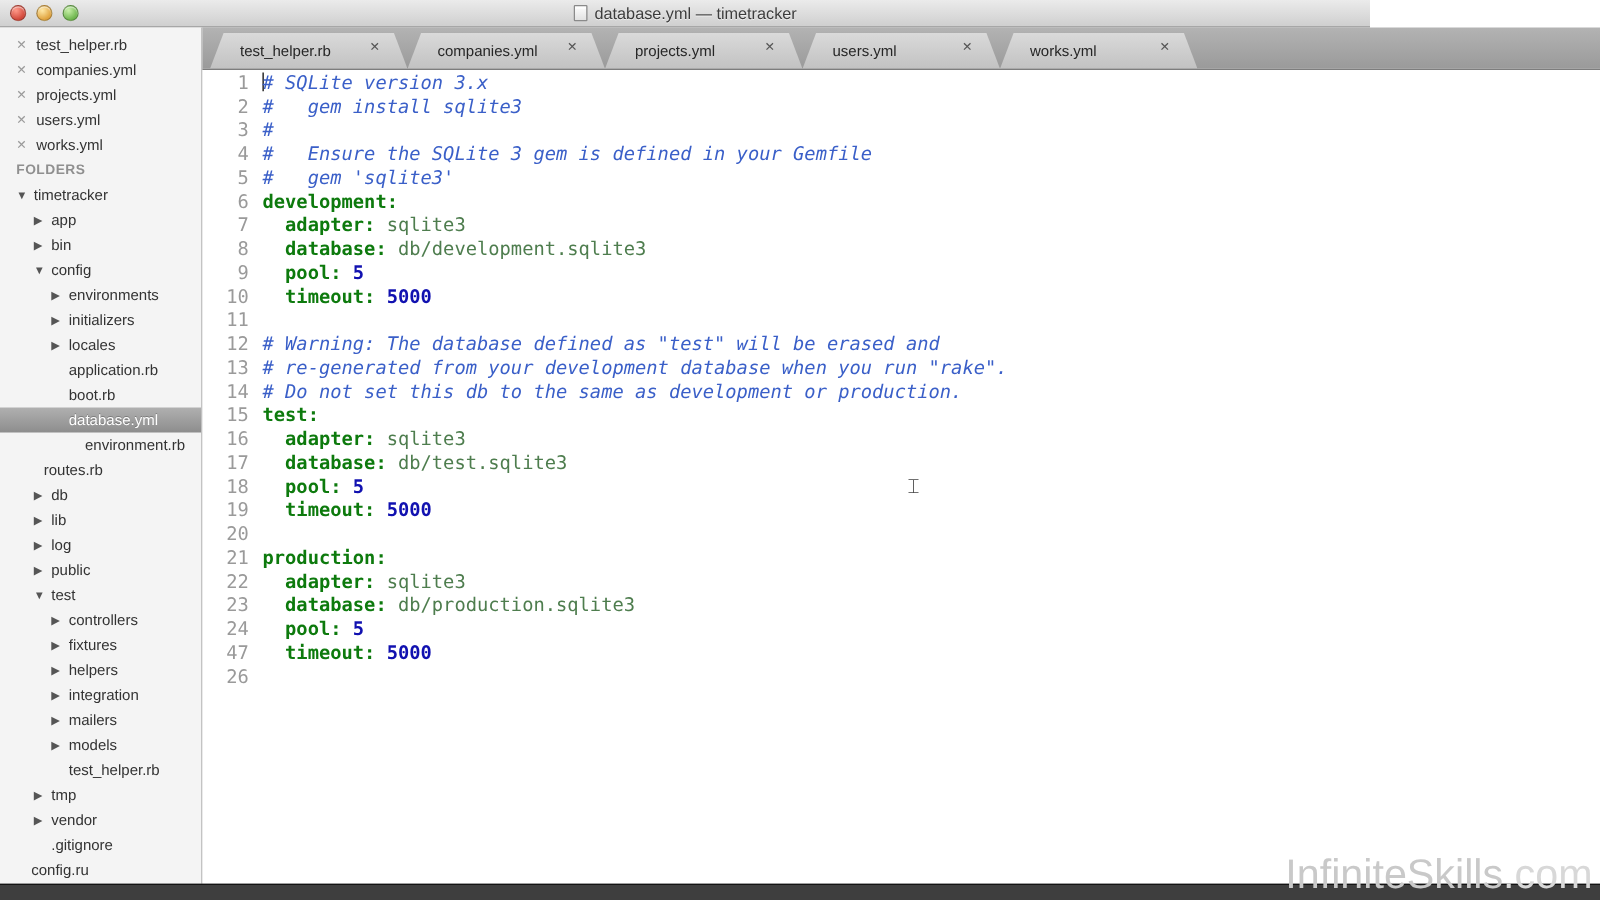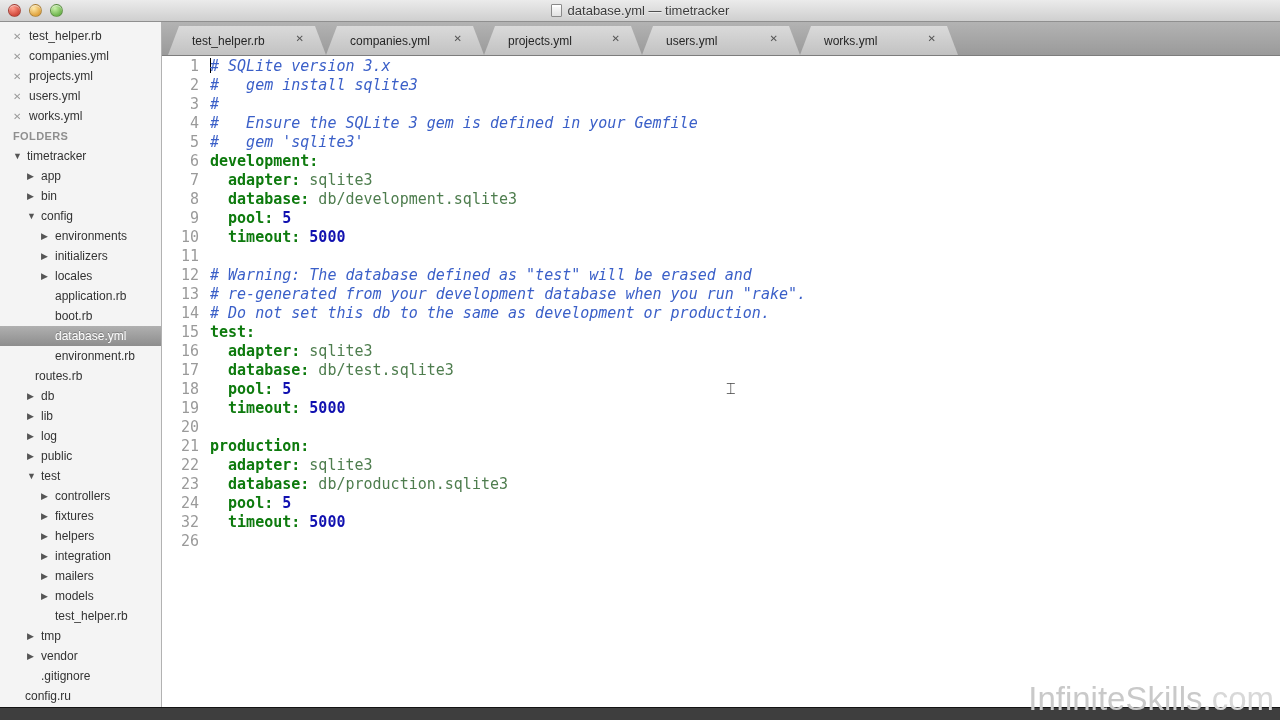--- a/index.html
+++ b/index.html
@@ -2,21 +2,21 @@
 <html><head>
 <meta charset="utf-8">
 <style>
   * { margin:0; padding:0; box-sizing:border-box; }
   html,body { width:1280px; height:720px; overflow:hidden; }
   body { font-family:"Liberation Sans", sans-serif; background:#fff; }
   .screen { position:relative; width:1280px; height:720px; background:#fff; overflow:hidden; }
 
   
   .titlebar {
-    position:absolute; top:0; left:0; width:1280px; height:22px;
+    position:absolute; top:0; left:0; width:1096px; height:22px;
     background:linear-gradient(#ebebeb,#cfcfcf);
     border-bottom:1px solid #8f8f8f;
     display:flex; align-items:center;
   }
   .traffic { position:absolute; left:8px; top:4px; display:flex; gap:8px; }
   .light { width:13px; height:13px; border-radius:50%; border:1px solid rgba(0,0,0,.25);
            box-shadow:inset 0 1px 1px rgba(255,255,255,.6); }
   .light.red    { background:radial-gradient(circle at 35% 30%, #ff9a8a, #d2493c 70%); }
   .light.yellow { background:radial-gradient(circle at 35% 30%, #ffe9a8, #e0a33e 70%); }
   .light.green  { background:radial-gradient(circle at 35% 30%, #c9f1a9, #6fb64e 70%); }
@@ -157,21 +157,21 @@
     <span>application.rb</span>
   </li>
           <li class="tree-item" style="padding-left: 41px;">
     <span class="tri"></span>
     <span>boot.rb</span>
   </li>
           <li class="tree-item selected" style="padding-left: 41px;">
     <span class="tri"></span>
     <span>database.yml</span>
   </li>
-          <li class="tree-item" style="padding-left: 41px;">
+          <li class="tree-item" style="padding-left: 41px; margin-left: 13px;">
     <span class="tri"></span>
     <span>environment.rb</span>
   </li>
           <li class="tree-item" style="padding-left: 21px;">
     <span class="tri"></span>
     <span>routes.rb</span>
   </li>
           <li class="tree-item" style="padding-left: 27px;">
     <span class="tri">▶</span>
     <span>db</span>
@@ -358,21 +358,21 @@
   </div>
             <div class="code-line">
     <span class="line-num">23</span>
     <span class="line-text"><span>  </span><span class="tok-k">database:</span><span class="tok-v"> db/production.sqlite3</span></span>
   </div>
             <div class="code-line">
     <span class="line-num">24</span>
     <span class="line-text"><span>  </span><span class="tok-k">pool:</span><span class="tok-n"> 5</span></span>
   </div>
             <div class="code-line">
-    <span class="line-num">32</span>
+    <span class="line-num">47</span>
     <span class="line-text"><span>  </span><span class="tok-k">timeout:</span><span class="tok-n"> 5000</span></span>
   </div>
             <div class="code-line">
     <span class="line-num">26</span>
     <span class="line-text"></span>
   </div>
           </div>
       </div>
     </section>
   </div>

